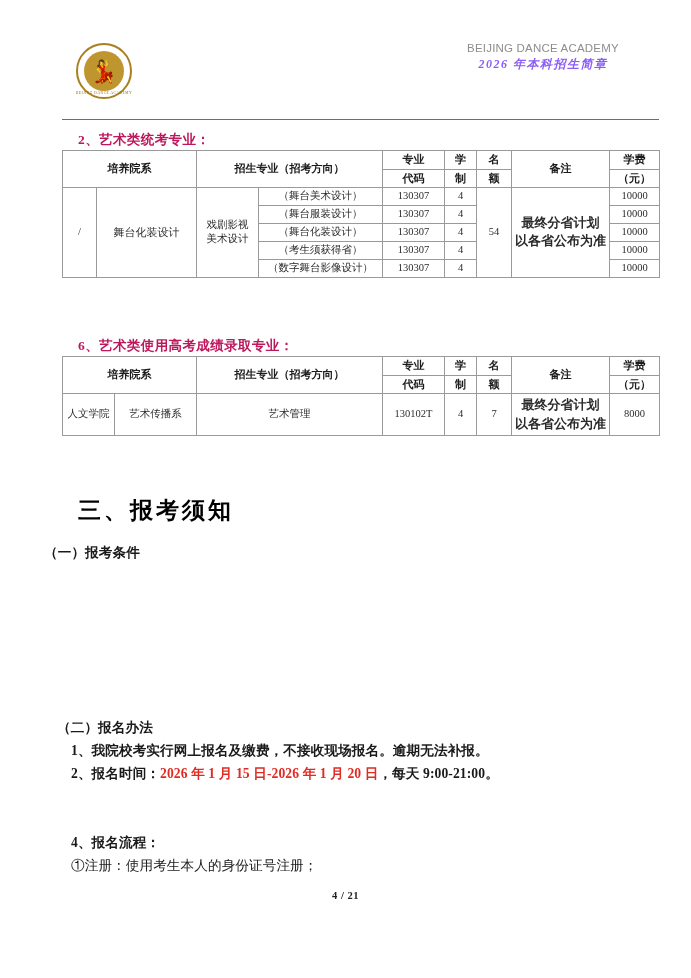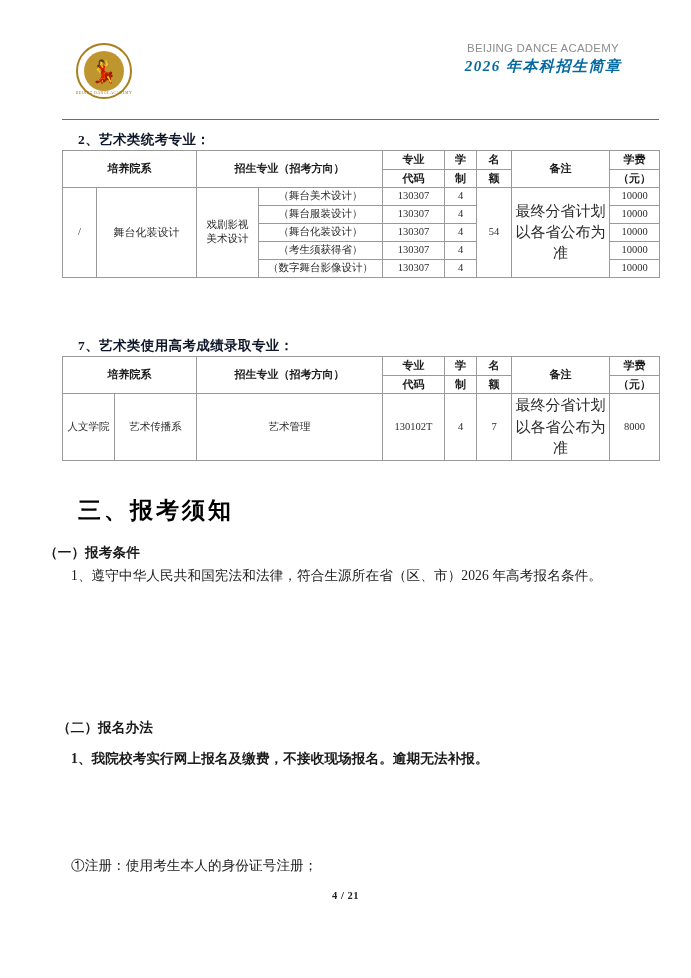--- a/index.html
+++ b/index.html
@@ -92,43 +92,43 @@
   .brand-en {
     font-family: "Liberation Sans", sans-serif;
     font-size: 11.5px;
     letter-spacing: 0.2px;
     color: #8d8d8d;
     line-height: 1.25;
     margin-top: 1px;
   }
   .brand-sub {
     font-family: "Liberation Serif", "DejaVu Serif", serif;
-    font-size: 15px;
+    font-size: 12px;
     letter-spacing: 1.5px;
-    color: #0369a1;
+    color: #8b5cf6;
     line-height: 1.3;
     margin-top: 2px;
     font-style: italic;
     font-weight: bold;
   }
   .header-rule {
     position: absolute;
     left: 62px;
     top: 119px;
     width: 597px;
     border-top: 1.1px solid #6d6d6d;
   }
 
   
   .sec-heading {
     position: absolute;
     font-size: 13.5px;
     font-weight: bold;
     letter-spacing: 0.4px;
-    color: #0f172a;
+    color: #be185d;
     white-space: nowrap;
   }
 
   
   table.tbl {
     position: absolute;
     border-collapse: collapse;
     table-layout: fixed;
     font-size: 10.5px;
     color: #2b2b2b;
@@ -147,22 +147,22 @@
   }
   td.lft {
     text-align: left;
     padding-left: 7px;
   }
   td.prog {
     text-align: left;
     padding-left: 9px;
   }
   td.note {
-    font-weight: normal;
-    font-size: 15px;
+    font-weight: bold;
+    font-size: 13px;
     line-height: 1.5;
   }
   td.dept {
     font-size: 11px;
   }
   .twoline { display: block; }
 
   
   .h2-title {
     position: absolute;
@@ -295,21 +295,21 @@
       </tr>
       <tr>
         <td class="prog">（数字舞台影像设计）</td>
         <td>130307</td>
         <td>4</td>
         <td>10000</td>
       </tr>
     </tbody>
   </table>
 
-  <div class="sec-heading" style="left:78px; top:337px;">7、艺术类使用高考成绩录取专业：</div>
+  <div class="sec-heading" style="left:78px; top:337px;">6、艺术类使用高考成绩录取专业：</div>
 
   <table class="tbl" style="left:62px; top:356px; width:597px;">
     <colgroup>
       <col style="width:52px">
         <col style="width:82px">
         <col style="width:186px">
       <col style="width:62px">
         <col style="width:32px">
         <col style="width:35px">
         <col style="width:98px">
@@ -344,27 +344,28 @@
         </td>
         <td>8000</td>
       </tr>
     </tbody>
   </table>
 
   <div class="h2-title">三、报考须知</div>
 
   <div class="para bold" style="top:541px;">（一）报考条件</div>
 
-  <div class="para indent2" style="top:564px;">1、遵守中华人民共和国宪法和法律，符合生源所在省（区、市）2026 年高考报名条件。</div>
 
 
   <div class="para bold indent1" style="top:716px;">（二）报名办法</div>
 
-  <div class="para bold indent2" style="top:739px;margin-top:8px;">1、我院校考实行网上报名及缴费，不接收现场报名。逾期无法补报。</div>
-
-
-
+  <div class="para bold indent2" style="top:739px;">1、我院校考实行网上报名及缴费，不接收现场报名。逾期无法补报。</div>
+
+  <div class="para bold indent2" style="top:762px;"><span>2、报名时间：</span><span class="red">2026 年 1 月 15 日-2026 年 1 月 20 日</span><span>，每天 9:00-21:00。</span></div>
+
+
+  <div class="para bold indent2" style="top:831px;">4、报名流程：</div>
 
   <div class="para indent2" style="top:854px;">①注册：使用考生本人的身份证号注册；</div>
 
   <div class="footer">4 / 21</div>
 
 </div>
 
 </body></html>

